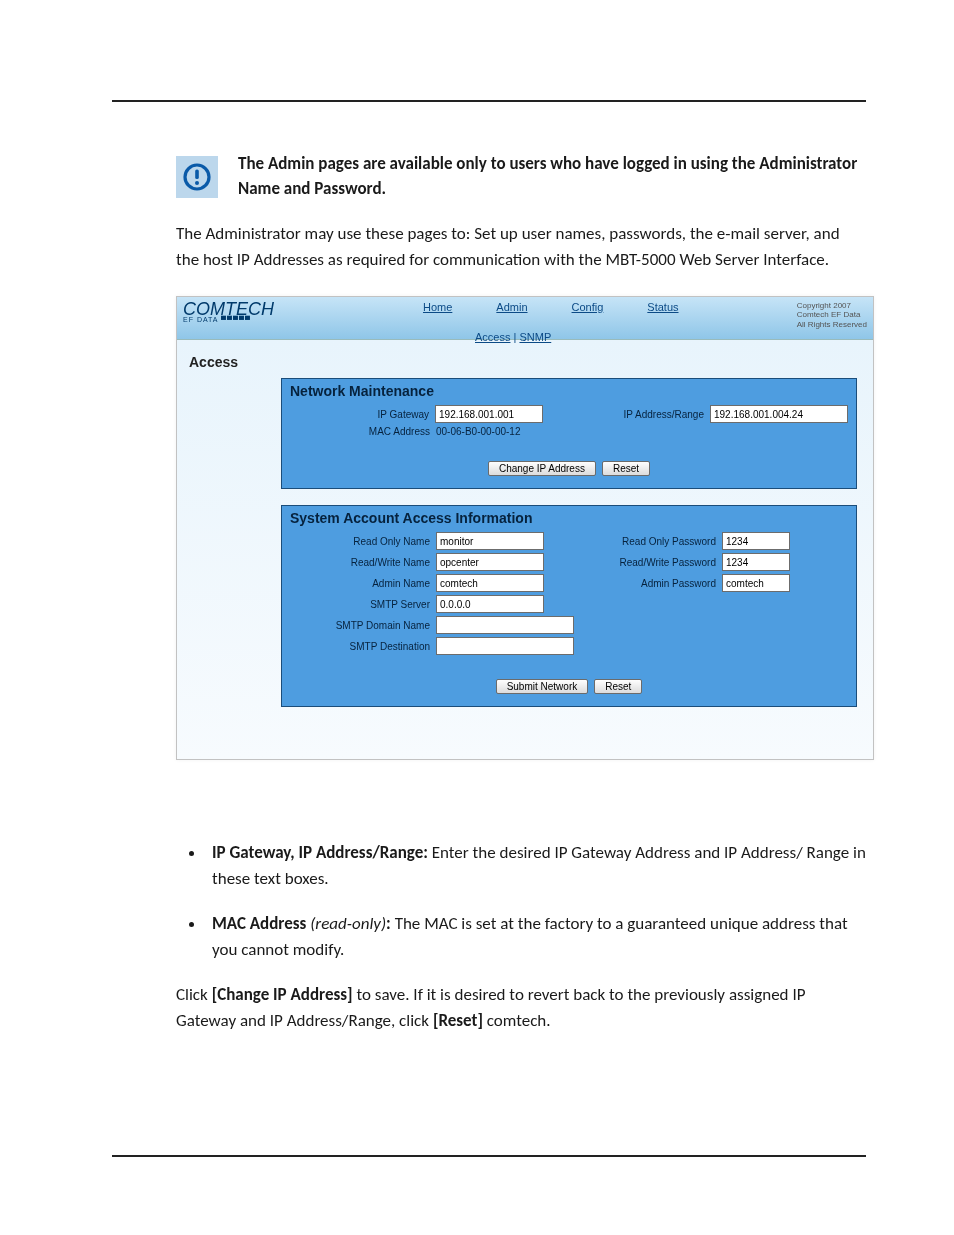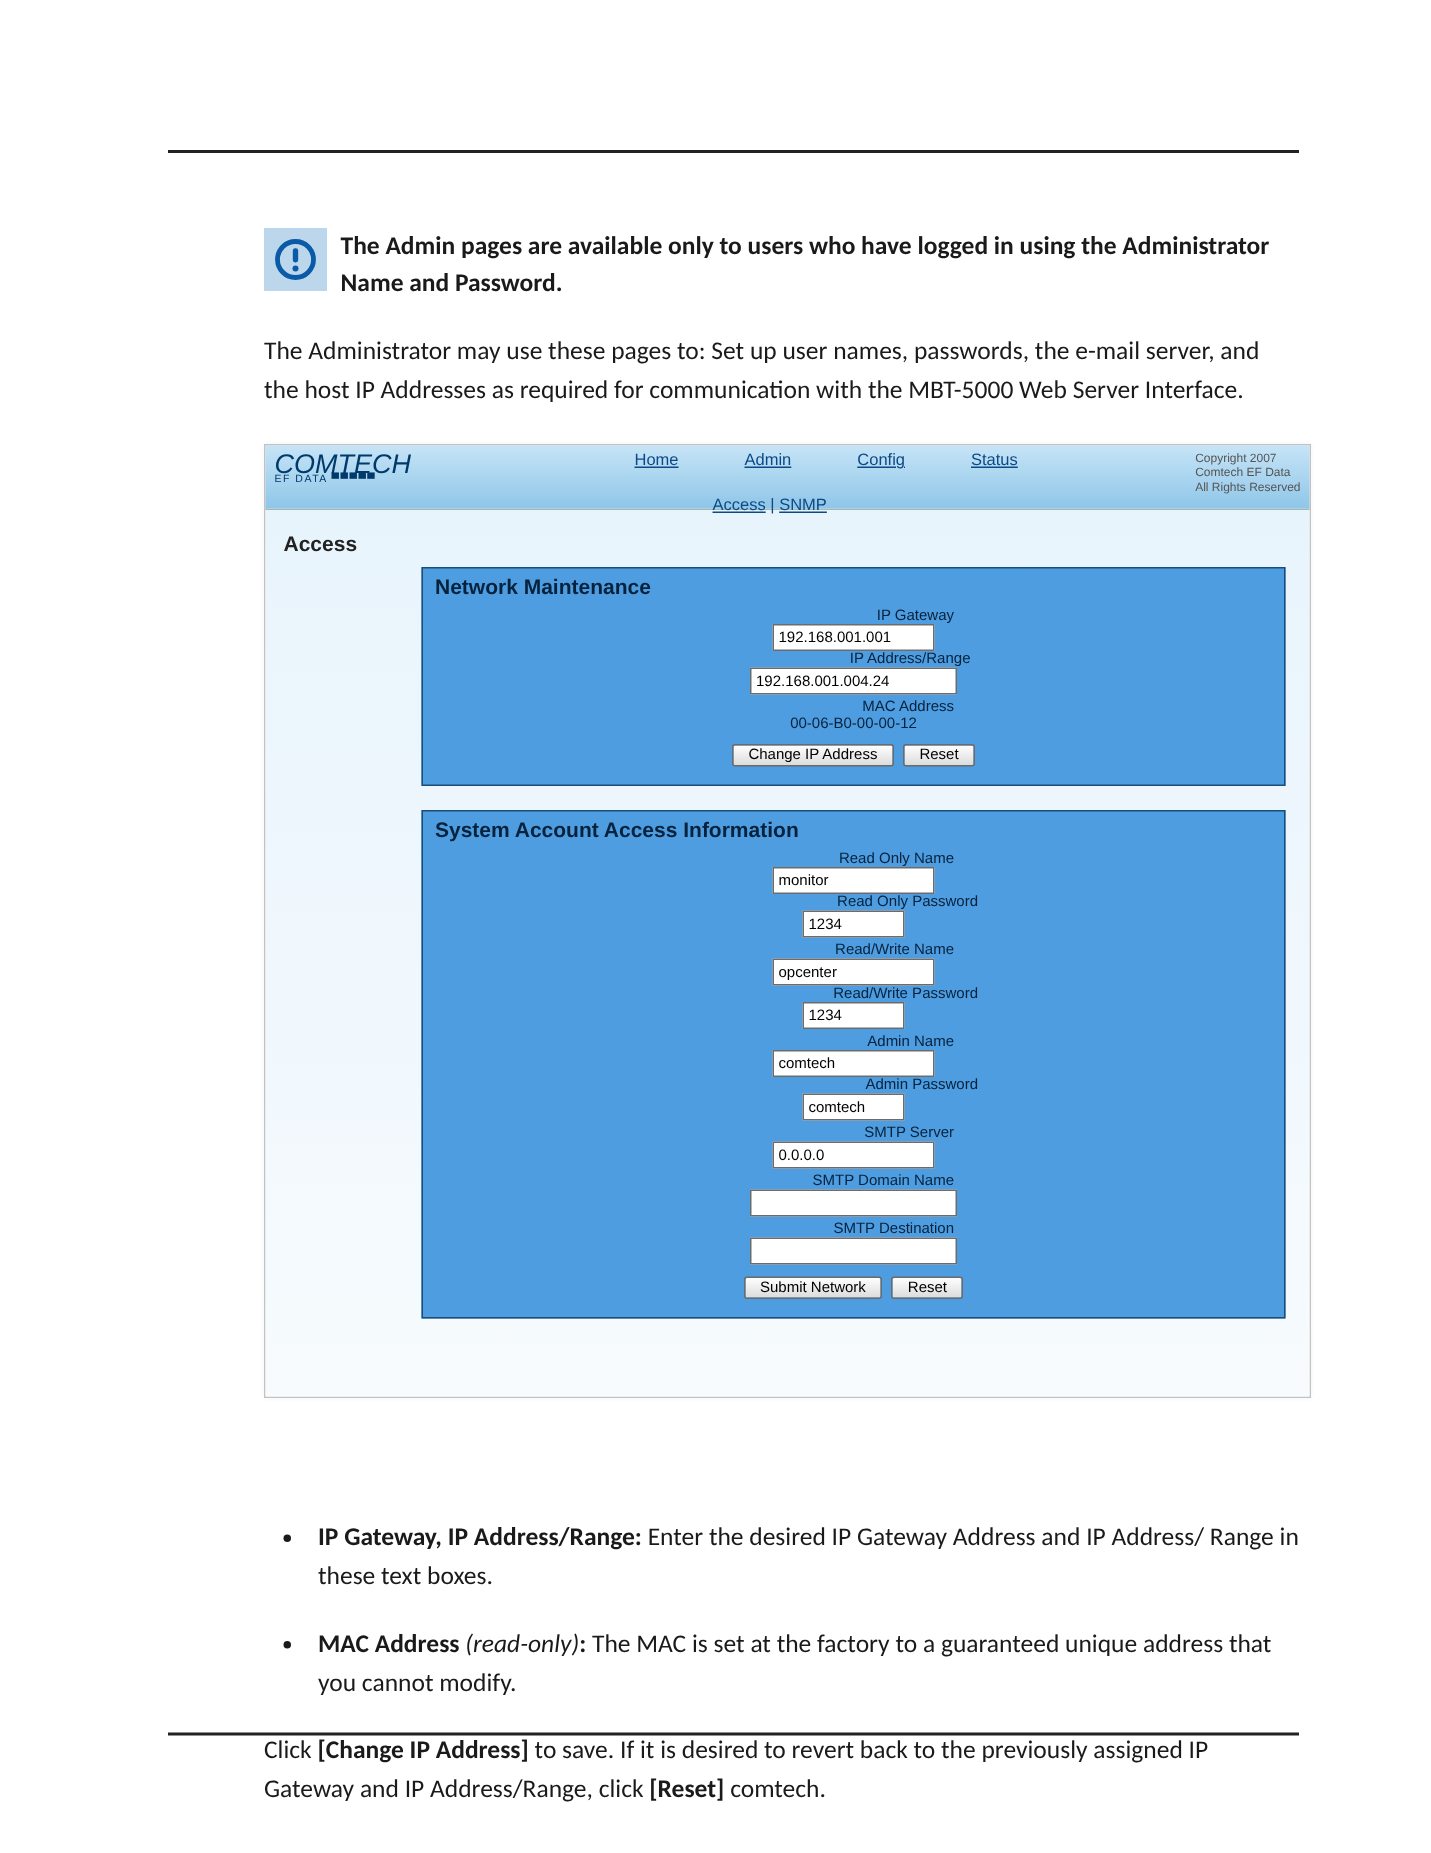--- a/index.html
+++ b/index.html
@@ -24,22 +24,22 @@
   .bottom-rule {
     border: none;
     border-top: 2px solid #222;
     position: absolute;
     left: 112px;
     right: 88px;
     bottom: 70px;
   }
   .note-row {
     display: flex;
-    align-items: flex-start;
-    gap: 9px;
+    align-items: center;
+    gap: 20px;
     margin: 10px 0 20px 64px;
   }
   .note-icon-box {
     width: 42px;
     height: 42px;
     background: #bcd7ec;
     display: flex;
     align-items: center;
     justify-content: center;
     flex: 0 0 42px;
@@ -141,21 +141,20 @@
     font-size: 14px;
     font-weight: 700;
     color: #06223d;
     margin-bottom: 6px;
   }
   .row {
     display: flex;
     align-items: center;
     font-size: 10px;
     margin: 3px 0;
-    flex-direction: column;
   }
   .lbl {
     width: 140px;
     text-align: right;
     color: #06223d;
     padding-right: 6px;
   }
   .lbl2 {
     width: 120px;
     text-align: right;
@@ -169,21 +168,21 @@
     height: 14px;
     padding: 1px 3px;
   }
   .w1 { width: 100px; }
   .w2 { width: 130px; }
   .val-static { color:#06223d; font-size:10px; }
   .btn-row {
     display:flex;
     justify-content:center;
     gap:6px;
-    margin-top:8px;
+    margin-top:24px;
   }
   .ss-btn {
     font-size: 10px;
     padding: 1px 10px;
     background: linear-gradient(to bottom,#fefefe,#dcdcdc);
     border: 1px solid #6b6b6b;
     border-radius: 2px;
     cursor: pointer;
   }
   ul.bullets {

